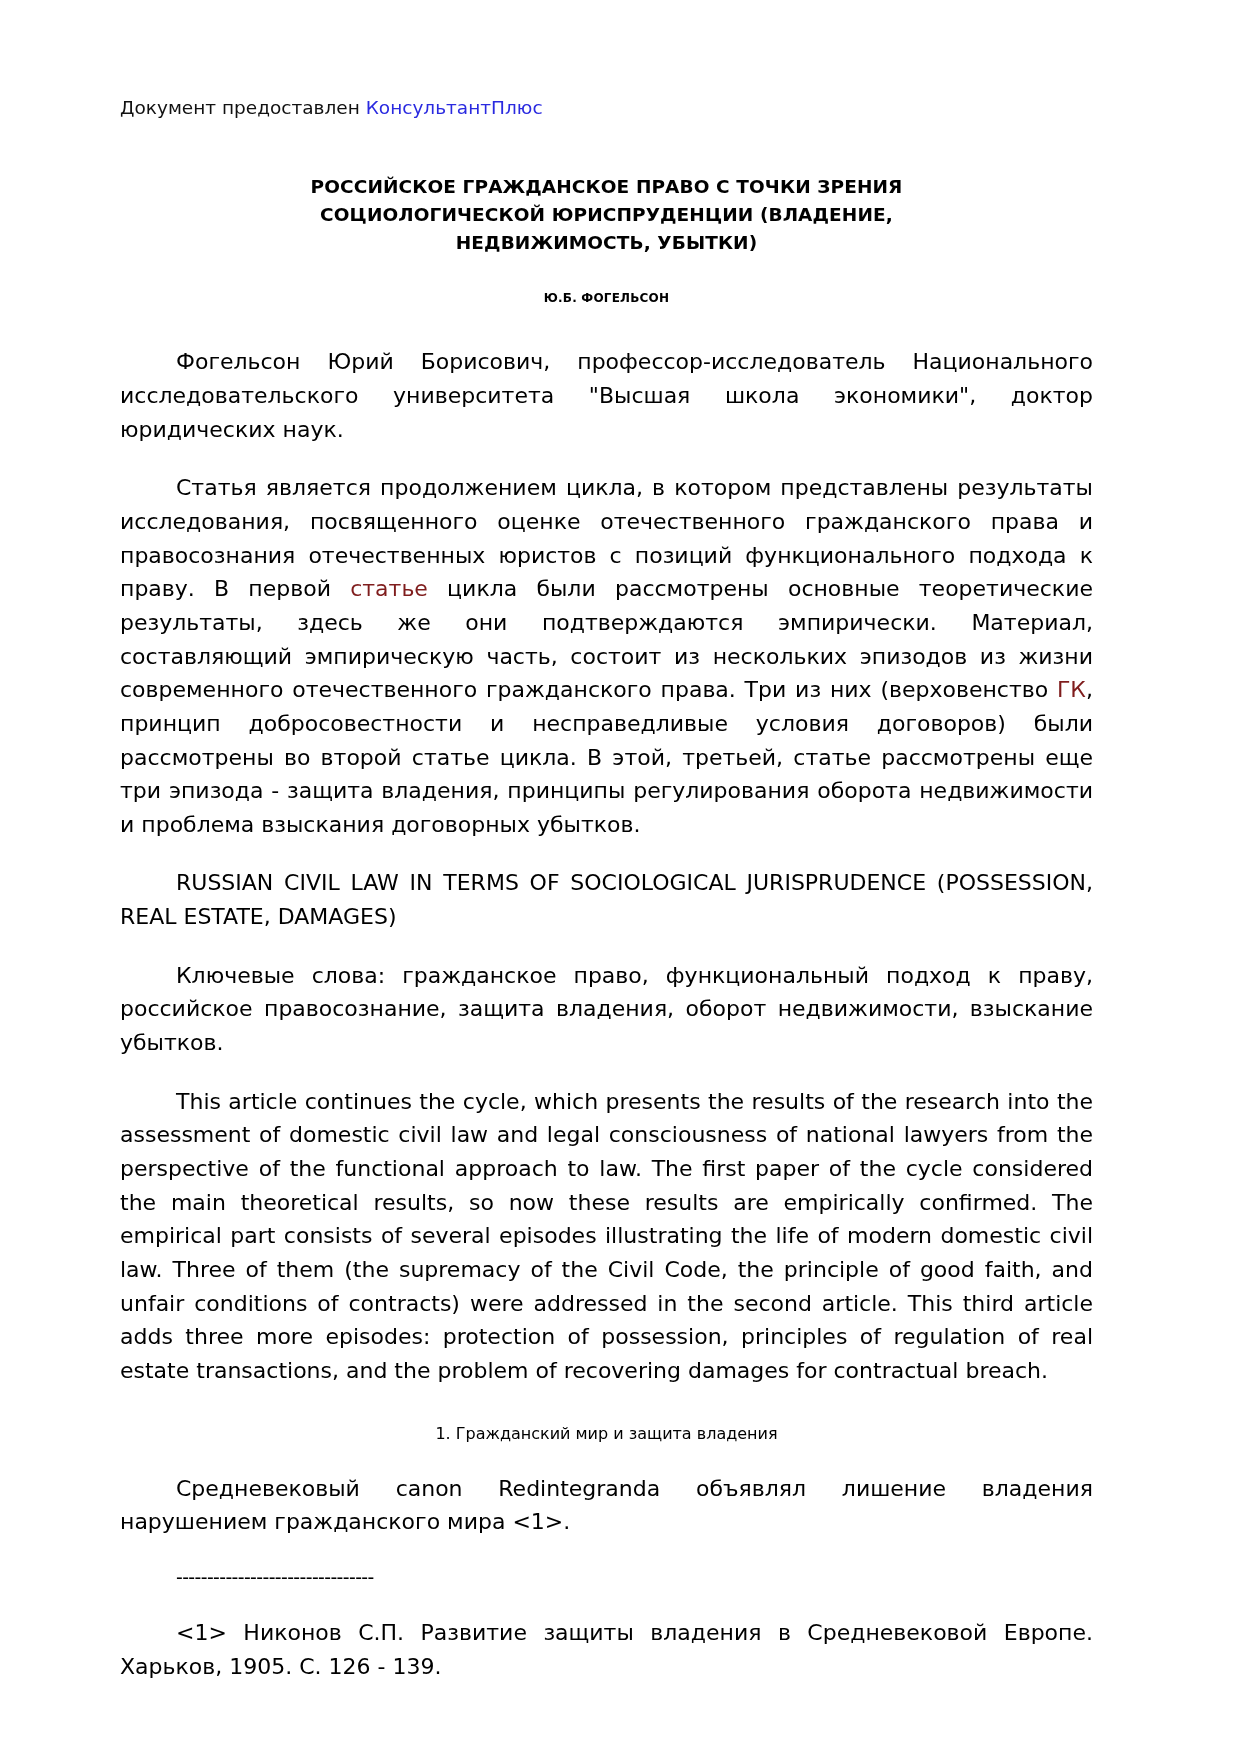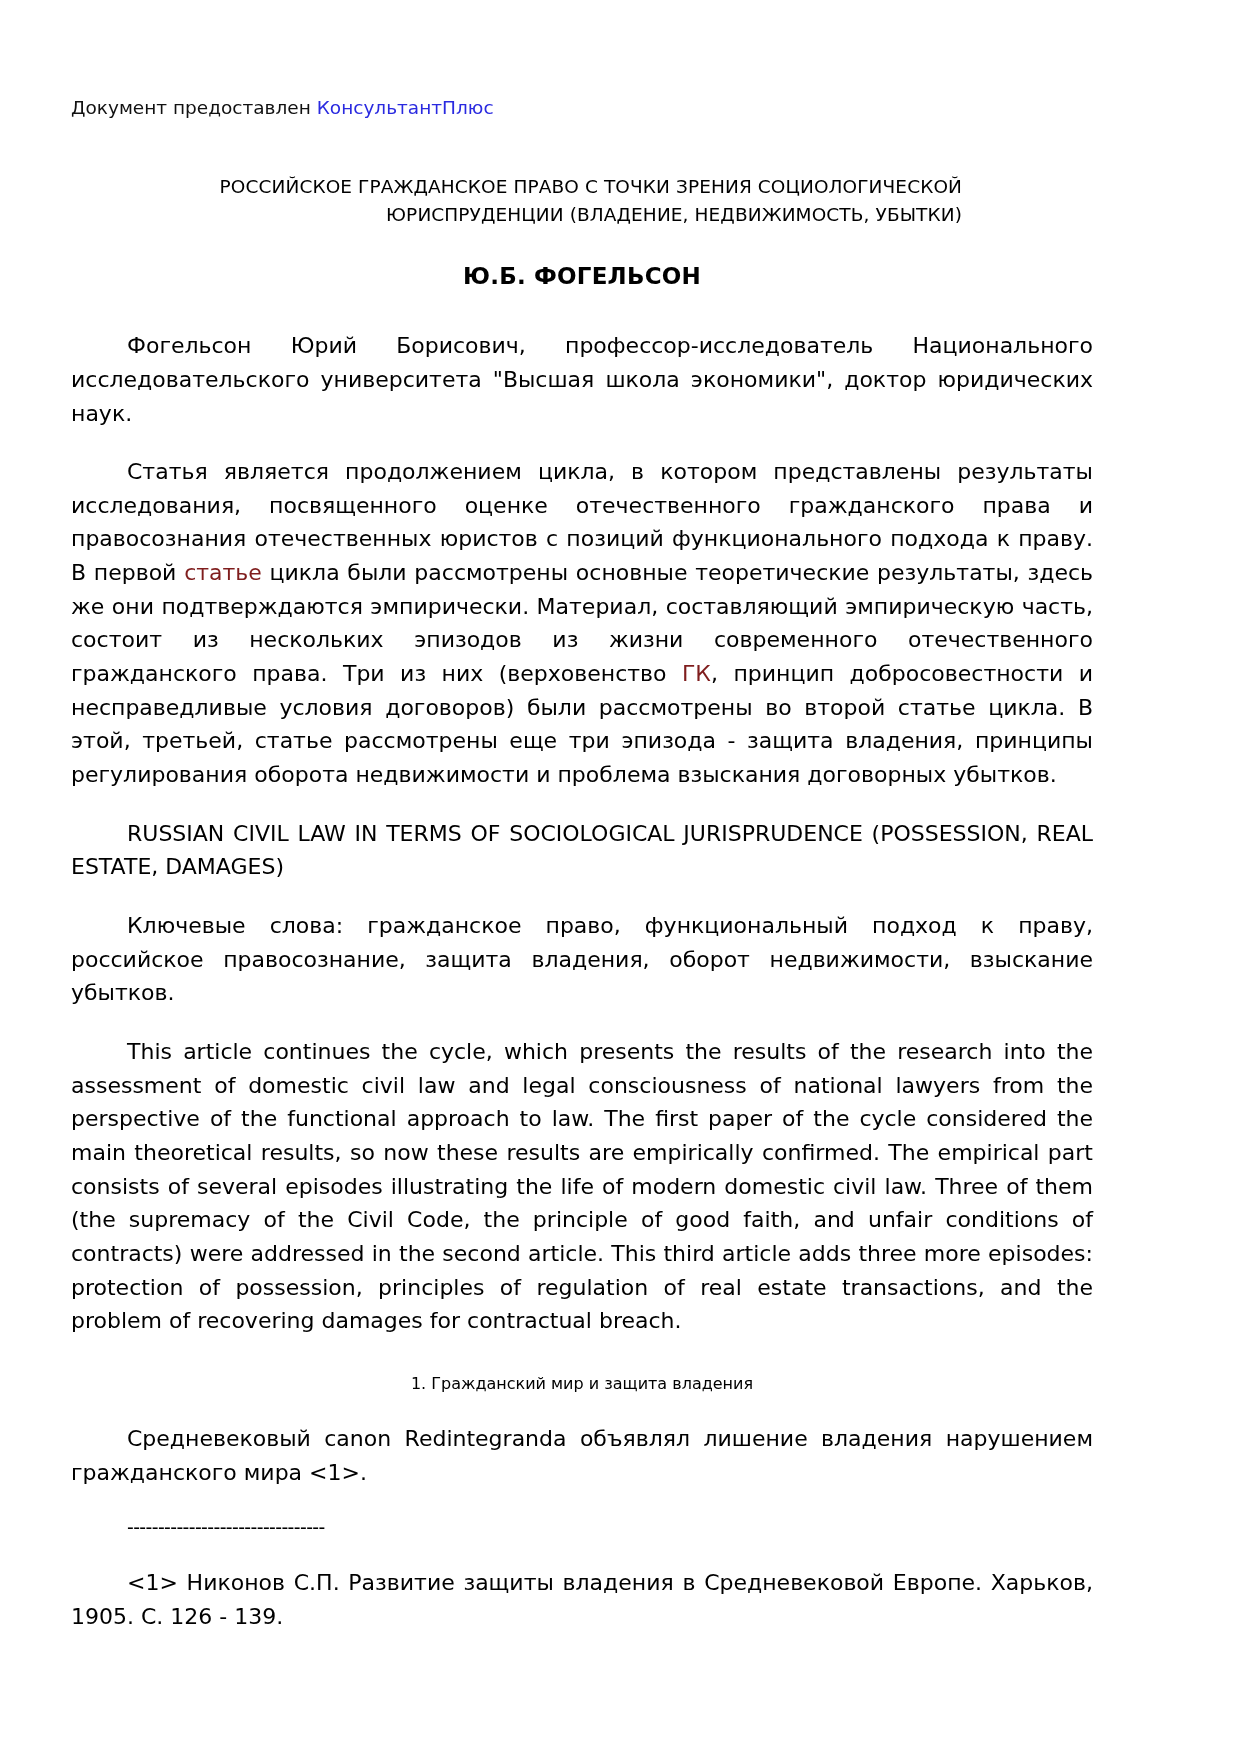--- a/index.html
+++ b/index.html
@@ -11,45 +11,45 @@
     width: 1241px;
     min-height: 1754px;
     font-family: "DejaVu Sans", "Liberation Sans", sans-serif;
     color: #000000;
     -webkit-font-smoothing: antialiased;
   }
   .page {
     width: 1241px;
     min-height: 1754px;
     box-sizing: border-box;
-    padding: 96px 148px 60px 71px;
+    padding: 96px 148px 60px 120px;
     background: #ffffff;
     position: relative;
   }
   .provider-line {
     font-size: 18.5px;
     line-height: 1.35;
     margin: 0 0 52px 0;
     color: #111111;
     white-space: nowrap;
   }
   .provider-link {
     color: #2a2ae0;
   }
   .doc-title {
     font-size: 18.5px;
-    font-weight: normal;
-    text-align: right;
+    font-weight: bold;
+    text-align: center;
     line-height: 1.52;
     margin: 0 auto 34px auto;
     max-width: 760px;
     letter-spacing: 0.1px;
   }
   .author-name {
-    font-size: 23px;
+    font-size: 12px;
     font-weight: bold;
     text-align: center;
     margin: 0 0 40px 0;
     letter-spacing: 0.2px;
   }
   p.body-par {
     font-size: 22px;
     line-height: 1.53;
     text-align: justify;
     text-justify: inter-word;

